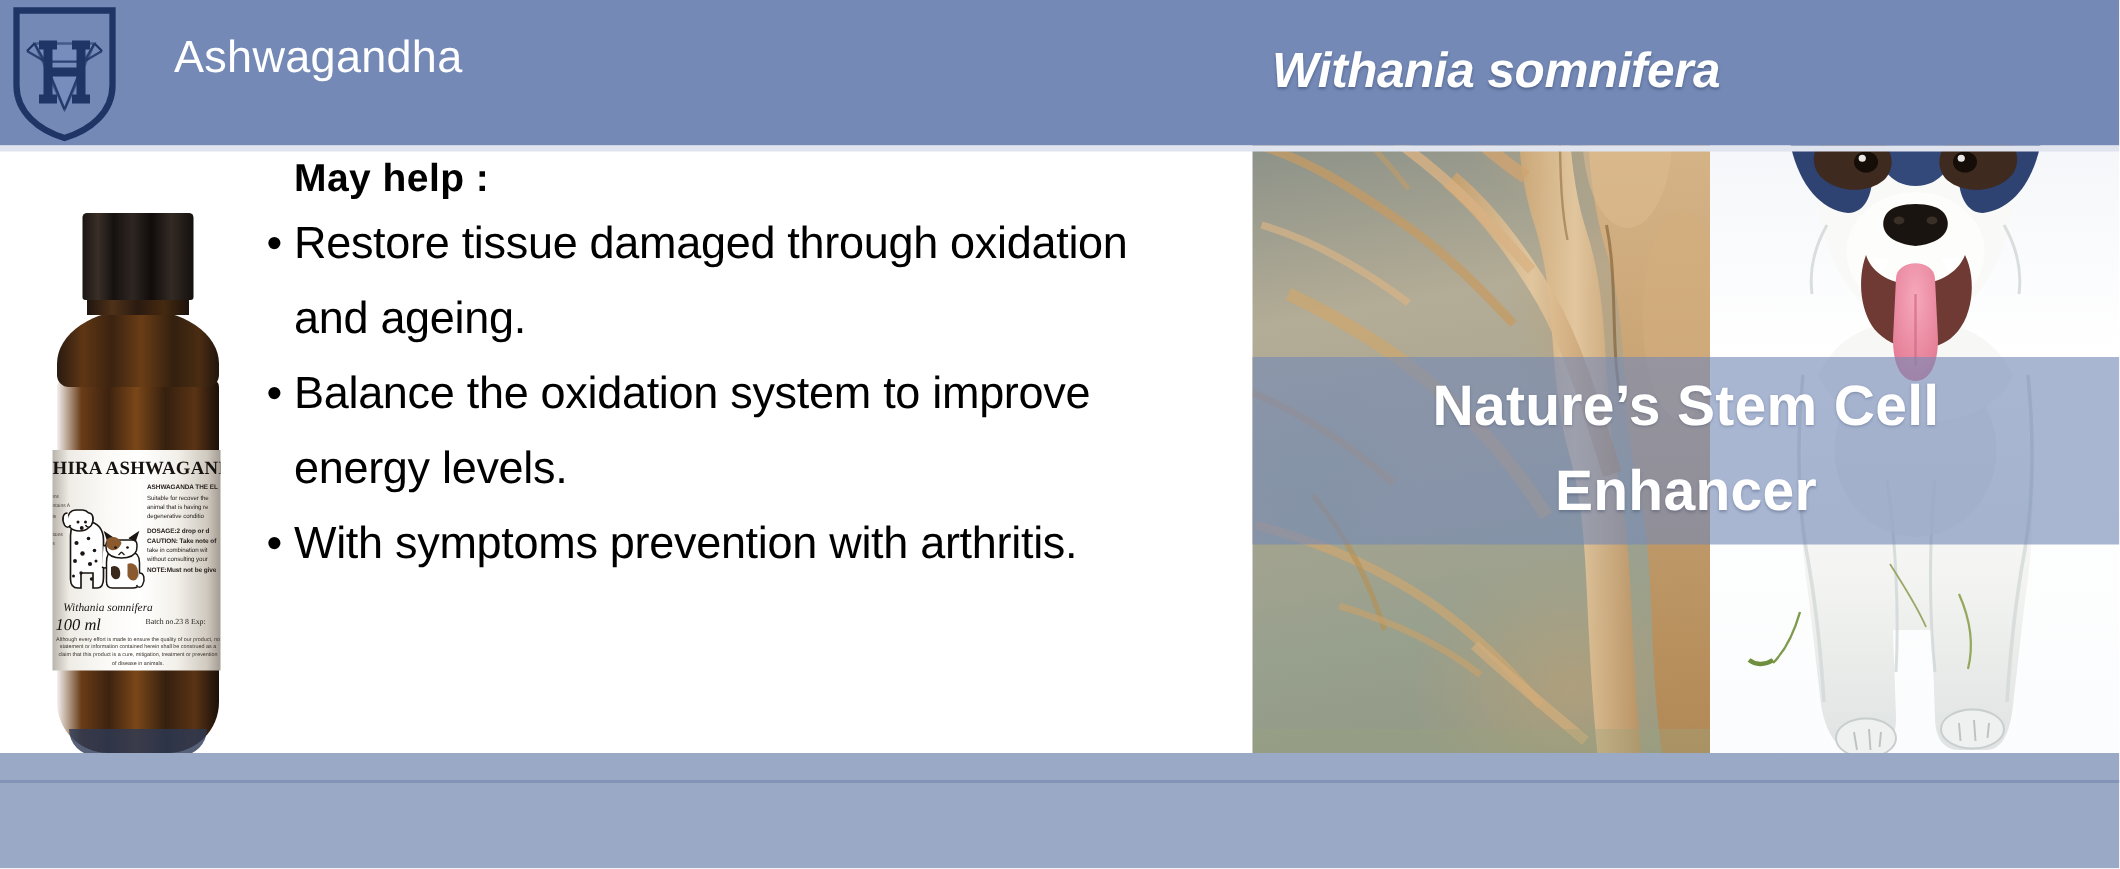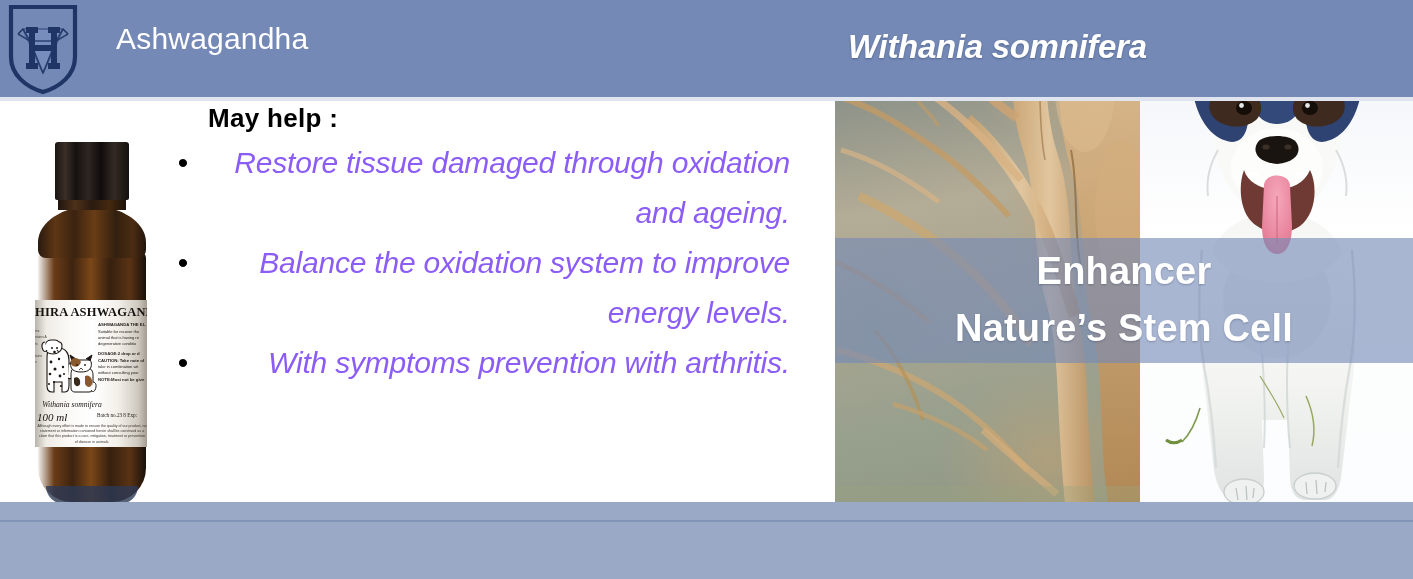--- a/index.html
+++ b/index.html
@@ -125,33 +125,32 @@
   }
   .label-left-col {
     position:absolute; left:0px; top:28px; width:12px;
   }
   .label-left-col div { font-size:3.3px; color:#4a443e; line-height:1.9; }
 
   
   .content-text { position:absolute; left:170px; top:104px; width:620px; z-index:22; }
   .may-help {
     font-size:26px; font-weight:700; color:#000;
-    letter-spacing:.3px; margin-left:38px; line-height:1.15;
+    letter-spacing:.3px; margin-left:26px; line-height:1.15;
   }
   .bullets { list-style:none; margin-top:4px; }
   .bullet-row { display:flex; align-items:flex-start; margin-bottom:0px; }
   .bullet-dot {
     flex:0 0 auto; width:26px; text-align:center;
     font-size:30px; line-height:50px; color:#000;
   }
   .bullet-text {
-    flex:1 1 auto; font-style:italic; font-weight:400;
-    font-size:30px; line-height:50px; color:#8b5cf6;
+    flex:1 1 auto; font-weight:400;
+    font-size:30px; line-height:50px; color:#000000;
     letter-spacing:-.2px;
-    text-align:right;
   }
 
   
   .root-photo {
     position:absolute; left:835px; top:0px; width:305px; height:521px;
     overflow:hidden; z-index:10;
     background:linear-gradient(170deg,#9a9f96 0%,#8e9389 18%,#b3ac96 38%,#a9a590 58%,#98a08e 76%,#8e9683 100%);
   }
   .root-photo .rgrad {
     position:absolute; inset:0;
@@ -306,22 +305,22 @@
       <path d="M108,172 L114,182 L120,172 Z" fill="#ffffff"></path>
       <path d="M154,172 L160,182 L166,172 Z" fill="#ffffff"></path>
 
       <path d="M78,150 C70,164 66,180 68,196" stroke="#d9dedd" stroke-width="2" fill="none"></path>
       <path d="M196,150 C204,164 208,180 206,196" stroke="#d9dedd" stroke-width="2" fill="none"></path>
     </svg>
   </div>
 
   <div class="tagline-band"></div>
   <div class="tagline-text">
+    <div>Nature’s Stem Cell</div>
     <div>Enhancer</div>
-    <div>Nature’s Stem Cell</div>
   </div>
 
   <div class="bottom-band"></div>
   <div class="bottom-hairline"></div>
 
   <div class="header-band"></div>
   <div class="header-underline"></div>
 
   <div class="logo-wrap">
     <svg viewBox="0 0 74 92">

